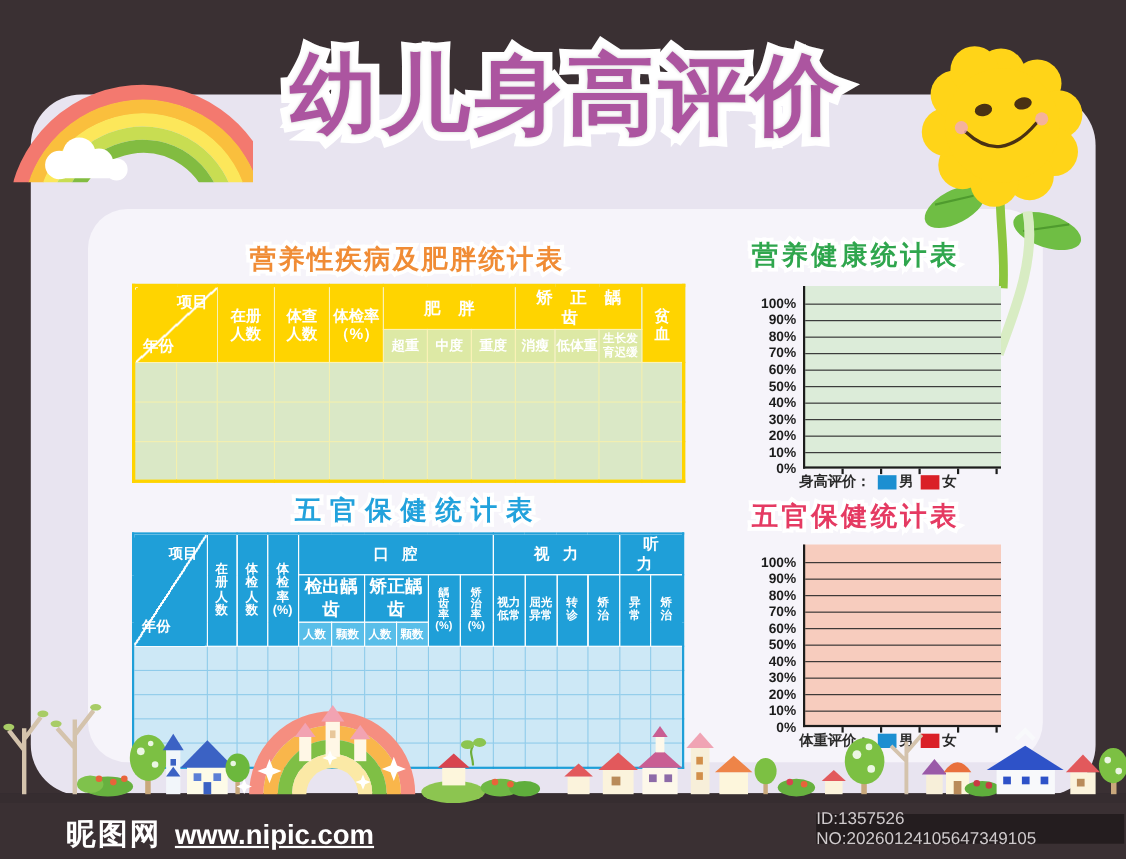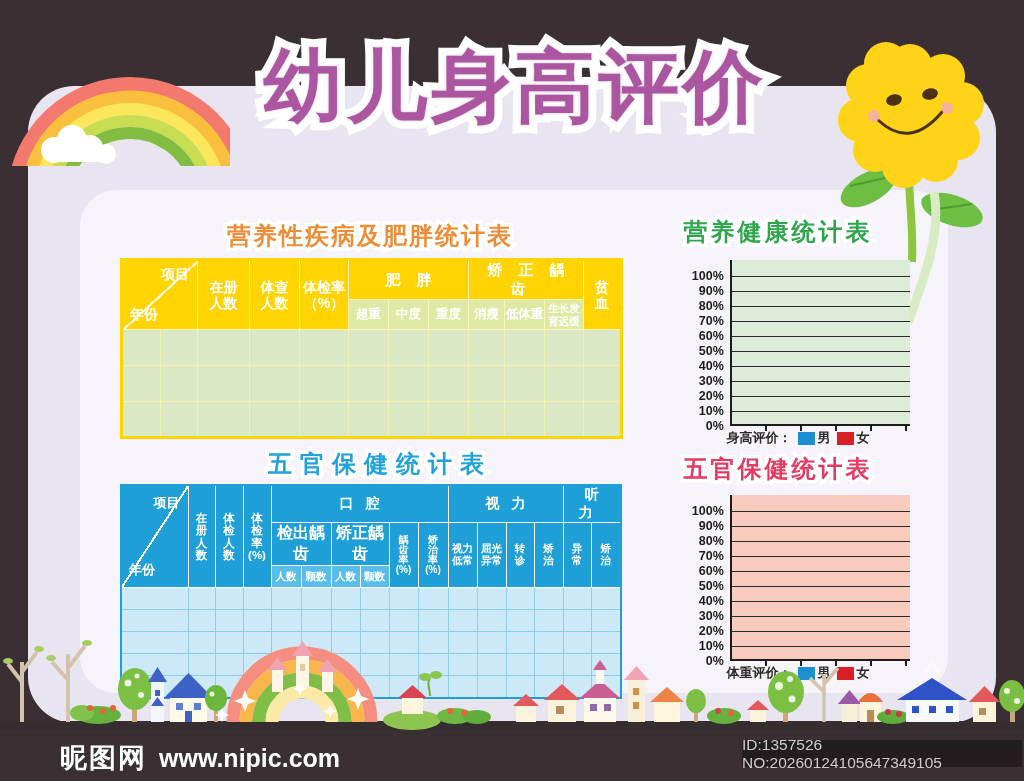--- a/index.html
+++ b/index.html
@@ -68,21 +68,21 @@
   .gridline { position:absolute; left:0; width:100%; height:0; border-top:1.6px solid #2a2a2a; }
   .xtick { position:absolute; bottom:-7px; width:2px; height:5px; background:#1c1c1c; }
   .legend-row { display:flex; justify-content:center; padding-left:40px; margin-top:1px; font-size:13px; font-weight:bold; color:#2a2a2a; }
   .legend-items { display:flex; align-items:center; }
   .swatch { display:inline-block; width:17px; height:13px; margin:0 3px 0 6px; }
   .sname { font-size:13px; }
 
   
   .watermark { position:absolute; left:60px; top:740px; color:#ffffff; font-weight:bold; display:flex; align-items:baseline; }
   .wm-cn { font-size:27px; letter-spacing:2px; margin-right:12px; }
-  .wm-url { font-size:25px; }
+  .wm-url { font-size:25px;text-decoration:underline; }
   .id-box { position:absolute; right:2px; top:740px; width:280px; height:27px; background:#241d1f; color:#cfcacc; font-size:15.5px; display:flex; align-items:center; justify-content:center; }
 
   svg { display:block; }
   .rainbow-tl { position:absolute; left:12px; top:28px; width:218px; height:138px; overflow:hidden; }
   .sunflower { position:absolute; left:830px; top:28px; width:165px; height:235px; }
   .stem-curve { position:absolute; left:900px; top:192px; width:44px; height:132px; }
   .scene { position:absolute; left:0; top:600px; width:1024px; height:130px; }
 </style>
 </head>
 <body>

